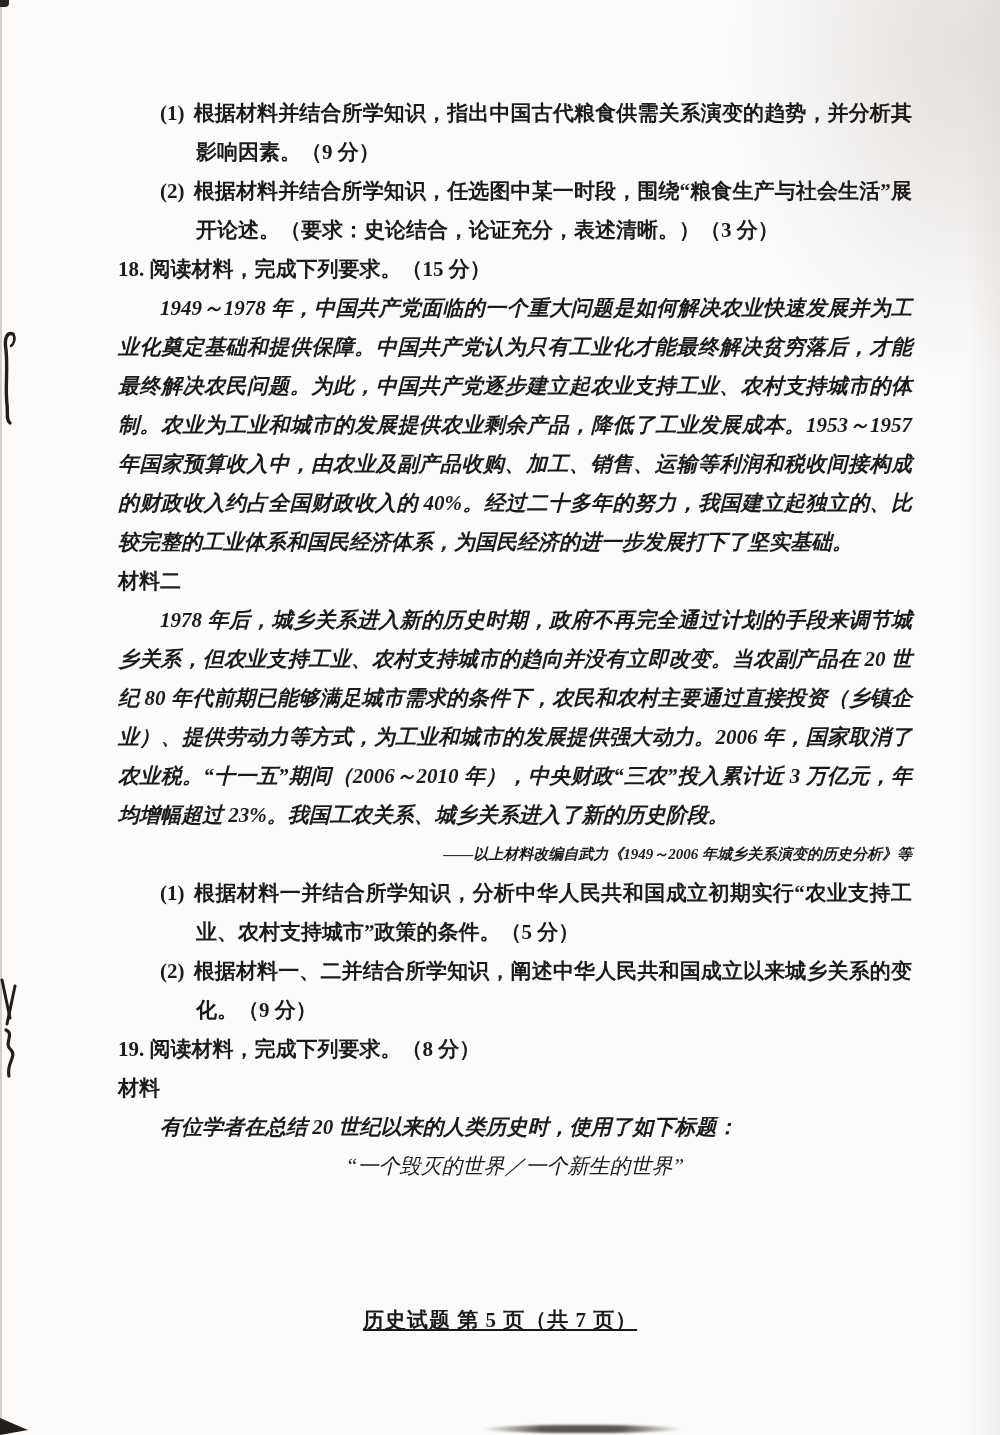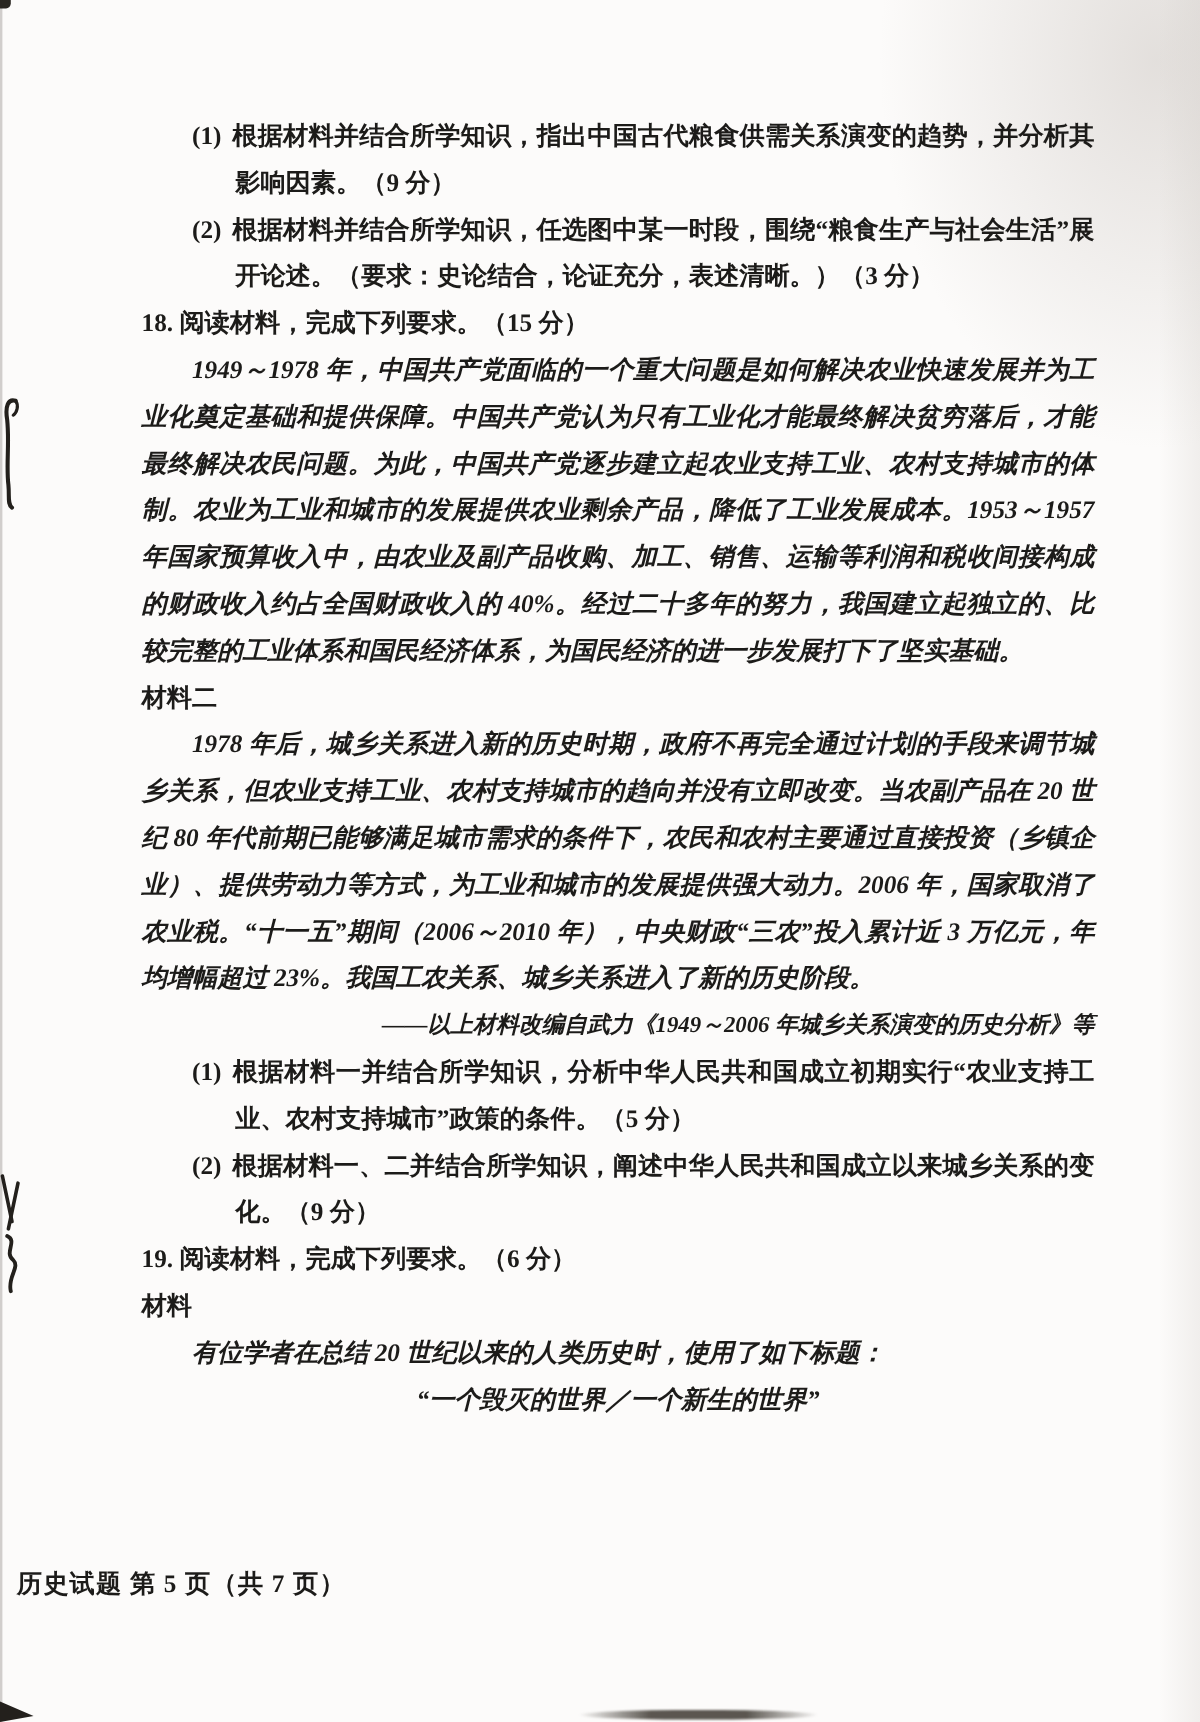--- a/index.html
+++ b/index.html
@@ -28,35 +28,37 @@
   .q-heading{font-weight:700;}
   .material-label{font-weight:700;text-align:left;}
   .material-para{
     text-indent:2em;
     font-style:italic;
     font-weight:700;
   }
   .attribution{
     text-align:right;
     font-style:italic;
-    font-size:19px;
+    font-size:15px;
     font-weight:600;
   }
   .material-title{
     text-align:center;
     text-indent:0;
-    font-weight:700;
+    font-weight:400;
     font-style:italic;
   }
   .footer{
     position:absolute;
-    left:14px;right:0;top:1306px;
+    left:0;right:0;top:1306px;
+    text-align:center;
     font-size:21px;
     font-weight:700;
     letter-spacing:1px;
+    text-decoration:underline;
   }
   
   .edge-line{
     position:absolute;left:0;top:0;bottom:0;width:2px;
     background:rgba(110,104,98,.30);
   }
   .corner-dot-tl{
     position:absolute;left:0;top:0;width:9px;height:7px;
     background:#2a2722;border-radius:0 0 4px 0;
   }
@@ -131,21 +133,21 @@
     <div class="attribution">——以上材料改编自武力《1949～2006 年城乡关系演变的历史分析》等</div>
 
     <div class="q-part">
       <span class="q-label">(1)</span><span>根据材料一并结合所学知识，分析中华人民共和国成立初期实行“农业支持工业、农村支持城市”政策的条件。（5 分）</span>
     </div>
 
     <div class="q-part">
       <span class="q-label">(2)</span><span>根据材料一、二并结合所学知识，阐述中华人民共和国成立以来城乡关系的变化。（9 分）</span>
     </div>
 
-    <div class="q-heading">19. 阅读材料，完成下列要求。（6 分）</div>
+    <div class="q-heading">19. 阅读材料，完成下列要求。（8 分）</div>
 
     <div class="material-label">材料</div>
 
     <div class="material-para">有位学者在总结 20 世纪以来的人类历史时，使用了如下标题：</div>
 
     <div class="material-para material-title">“一个毁灭的世界／一个新生的世界”</div>
 
 
   </div>
 

